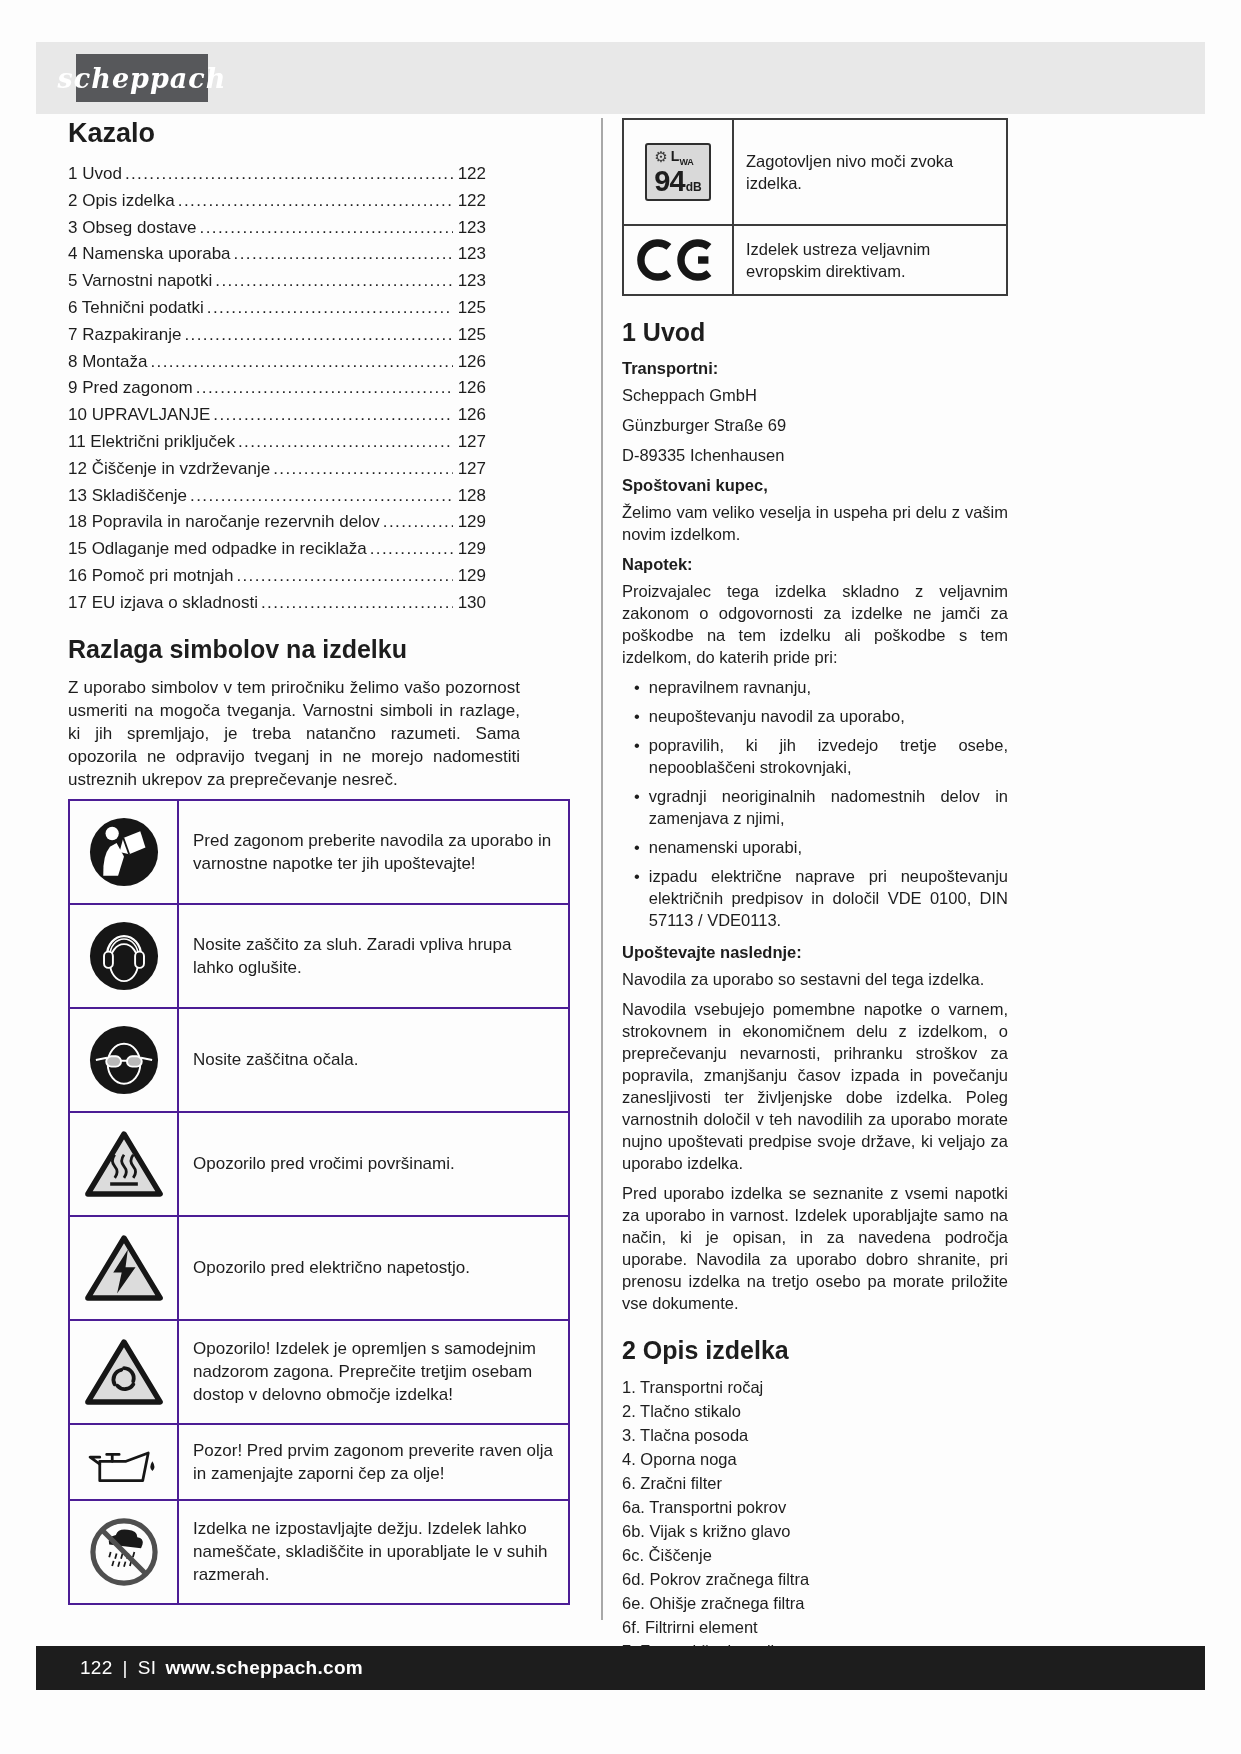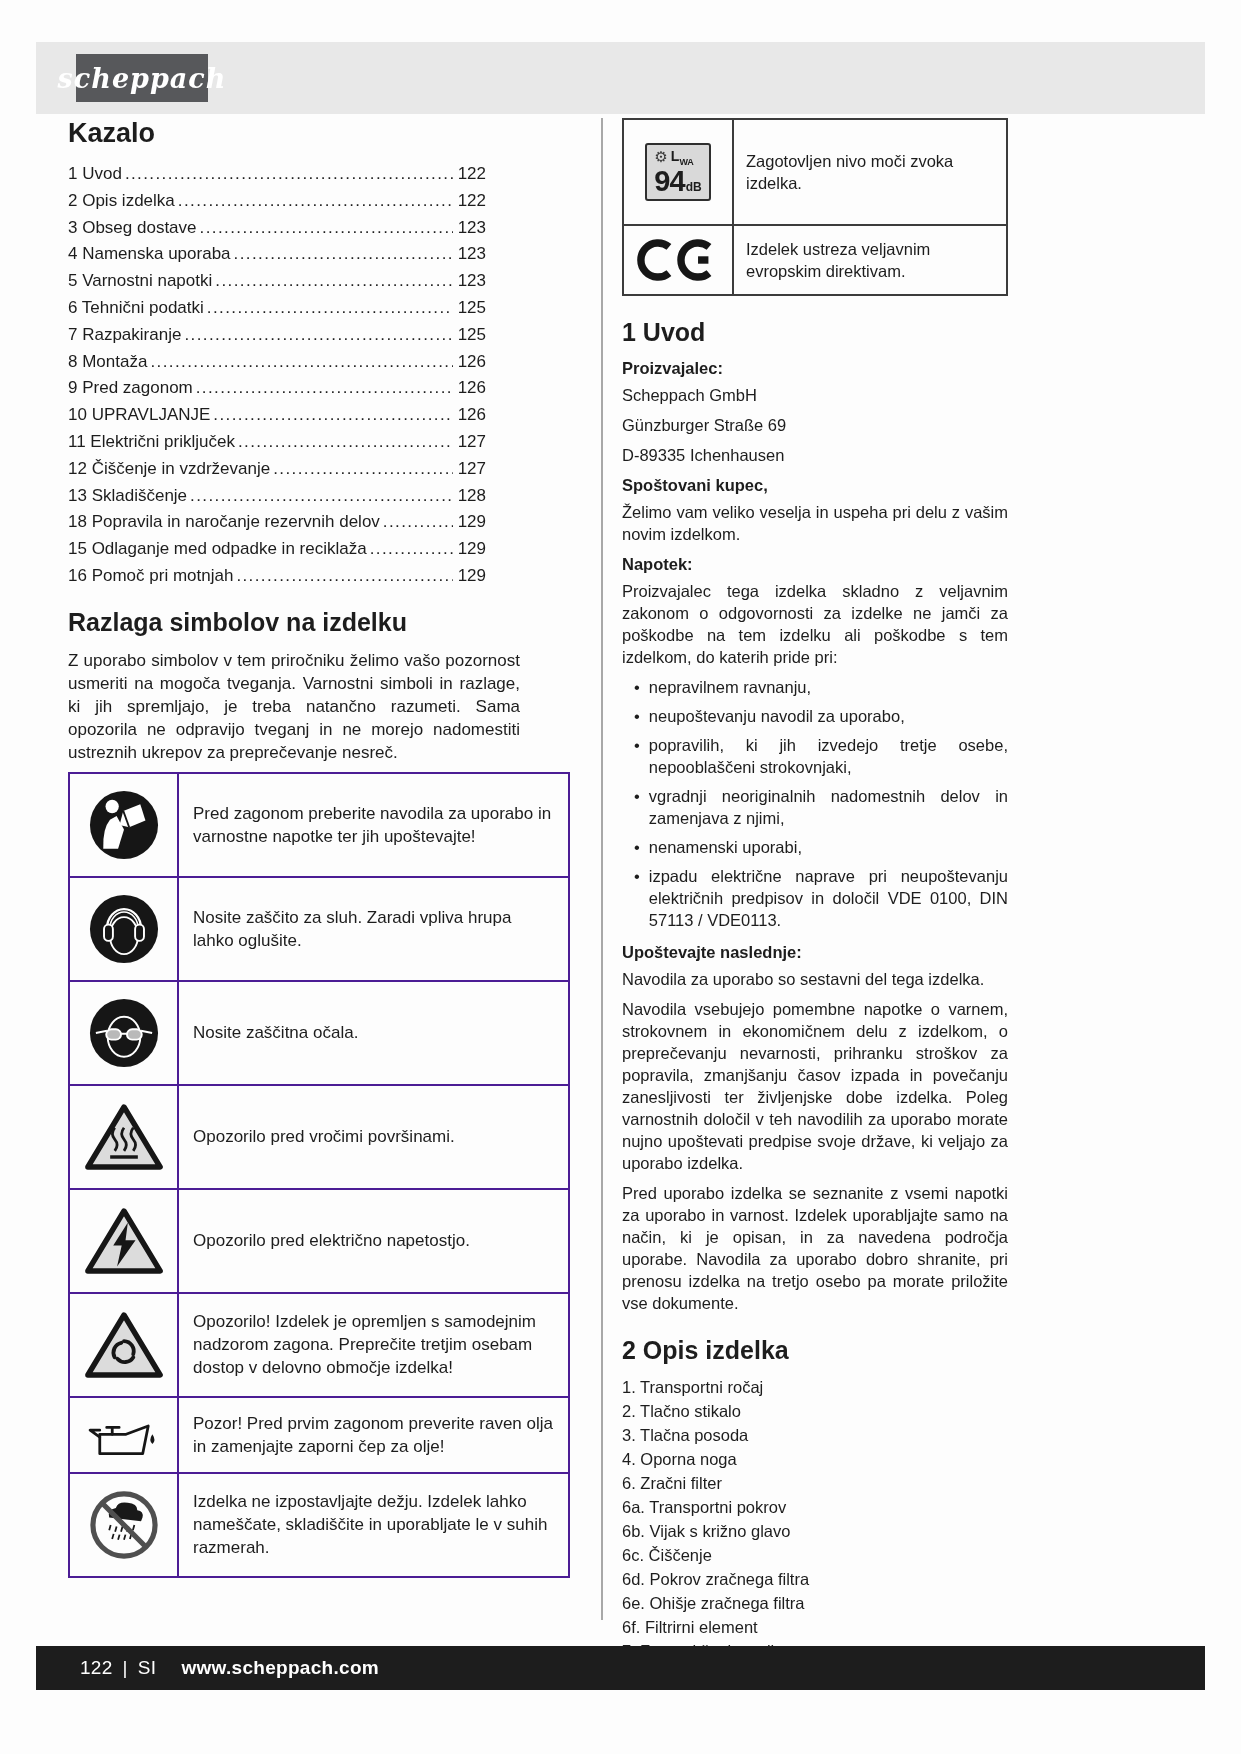--- a/index.html
+++ b/index.html
@@ -77,21 +77,21 @@
   
   .parts div { font-size:16.5px; line-height:24px; }
 
   
   .footer {
     position:absolute; left:36px; top:1646px; width:1169px; height:44px; background:#1d1d1d;
     color:#fff; display:flex; align-items:center; padding-left:44px; box-sizing:border-box;
     font-size:19px; letter-spacing:0.3px;
   }
   .footer .fsep { margin:0 10px; }
-  .footer .flang { margin-right:25px; }
+  .footer .flang { margin-right:9px; }
   .footer .fsite { font-weight:bold; }
 </style>
 </head>
 <body>
 
 <div class="page">
 
   <div class="header-band">
     <div class="logo">
       <span>scheppach</span>
@@ -174,20 +174,25 @@
         </div>
       <div class="toc-row">
           <span class="toc-label">15 Odlaganje med odpadke in reciklaža</span>
           <span class="toc-dots"></span>
           <span class="toc-page">129</span>
         </div>
       <div class="toc-row">
           <span class="toc-label">16 Pomoč pri motnjah</span>
           <span class="toc-dots"></span>
           <span class="toc-page">129</span>
+        </div>
+      <div class="toc-row">
+          <span class="toc-label">17 EU izjava o skladnosti</span>
+          <span class="toc-dots"></span>
+          <span class="toc-page">130</span>
         </div>
     </div>
 
     <h2 class="sec2">Razlaga simbolov na izdelku</h2>
     <p class="just intro">Z uporabo simbolov v tem priročniku želimo vašo pozornost usmeriti na mogoča tveganja. Varnostni simboli in razlage, ki jih spremljajo, je treba natančno razumeti. Sama opozorila ne odpravijo tveganj in ne morejo nadomestiti ustreznih ukrepov za preprečevanje nesreč.</p>
 
     <table class="sym-table">
       <tbody>
           <tr class="rh-lg">
         <td class="icon-cell">
@@ -321,21 +326,21 @@
               <path d="M82 31 H96"></path>
             </g>
           </svg>
         </td>
         <td class="badge-text-cell">Izdelek ustreza veljavnim evropskim direktivam.</td>
       </tr>
     </tbody>
       </table>
 
     <h2 class="sec3">1 Uvod</h2>
-    <p class="bold">Proizvajalec:</p>
+    <p class="bold">Transportni:</p>
     <p class="mfg-line">Scheppach GmbH</p>
     <p class="mfg-line">Günzburger Straße 69</p>
     <p class="mfg-line">D-89335 Ichenhausen</p>
     <p class="bold">Spoštovani kupec,</p>
     <p class="just">Želimo vam veliko veselja in uspeha pri delu z vašim novim izdelkom.</p>
     <p class="bold">Napotek:</p>
     <p class="just">Proizvajalec tega izdelka skladno z veljavnim zakonom o odgovornosti za izdelke ne jamči za poškodbe na tem izdelku ali poškodbe s tem izdelkom, do katerih pride pri:</p>
 
     <ul class="bullets">
       <li>

